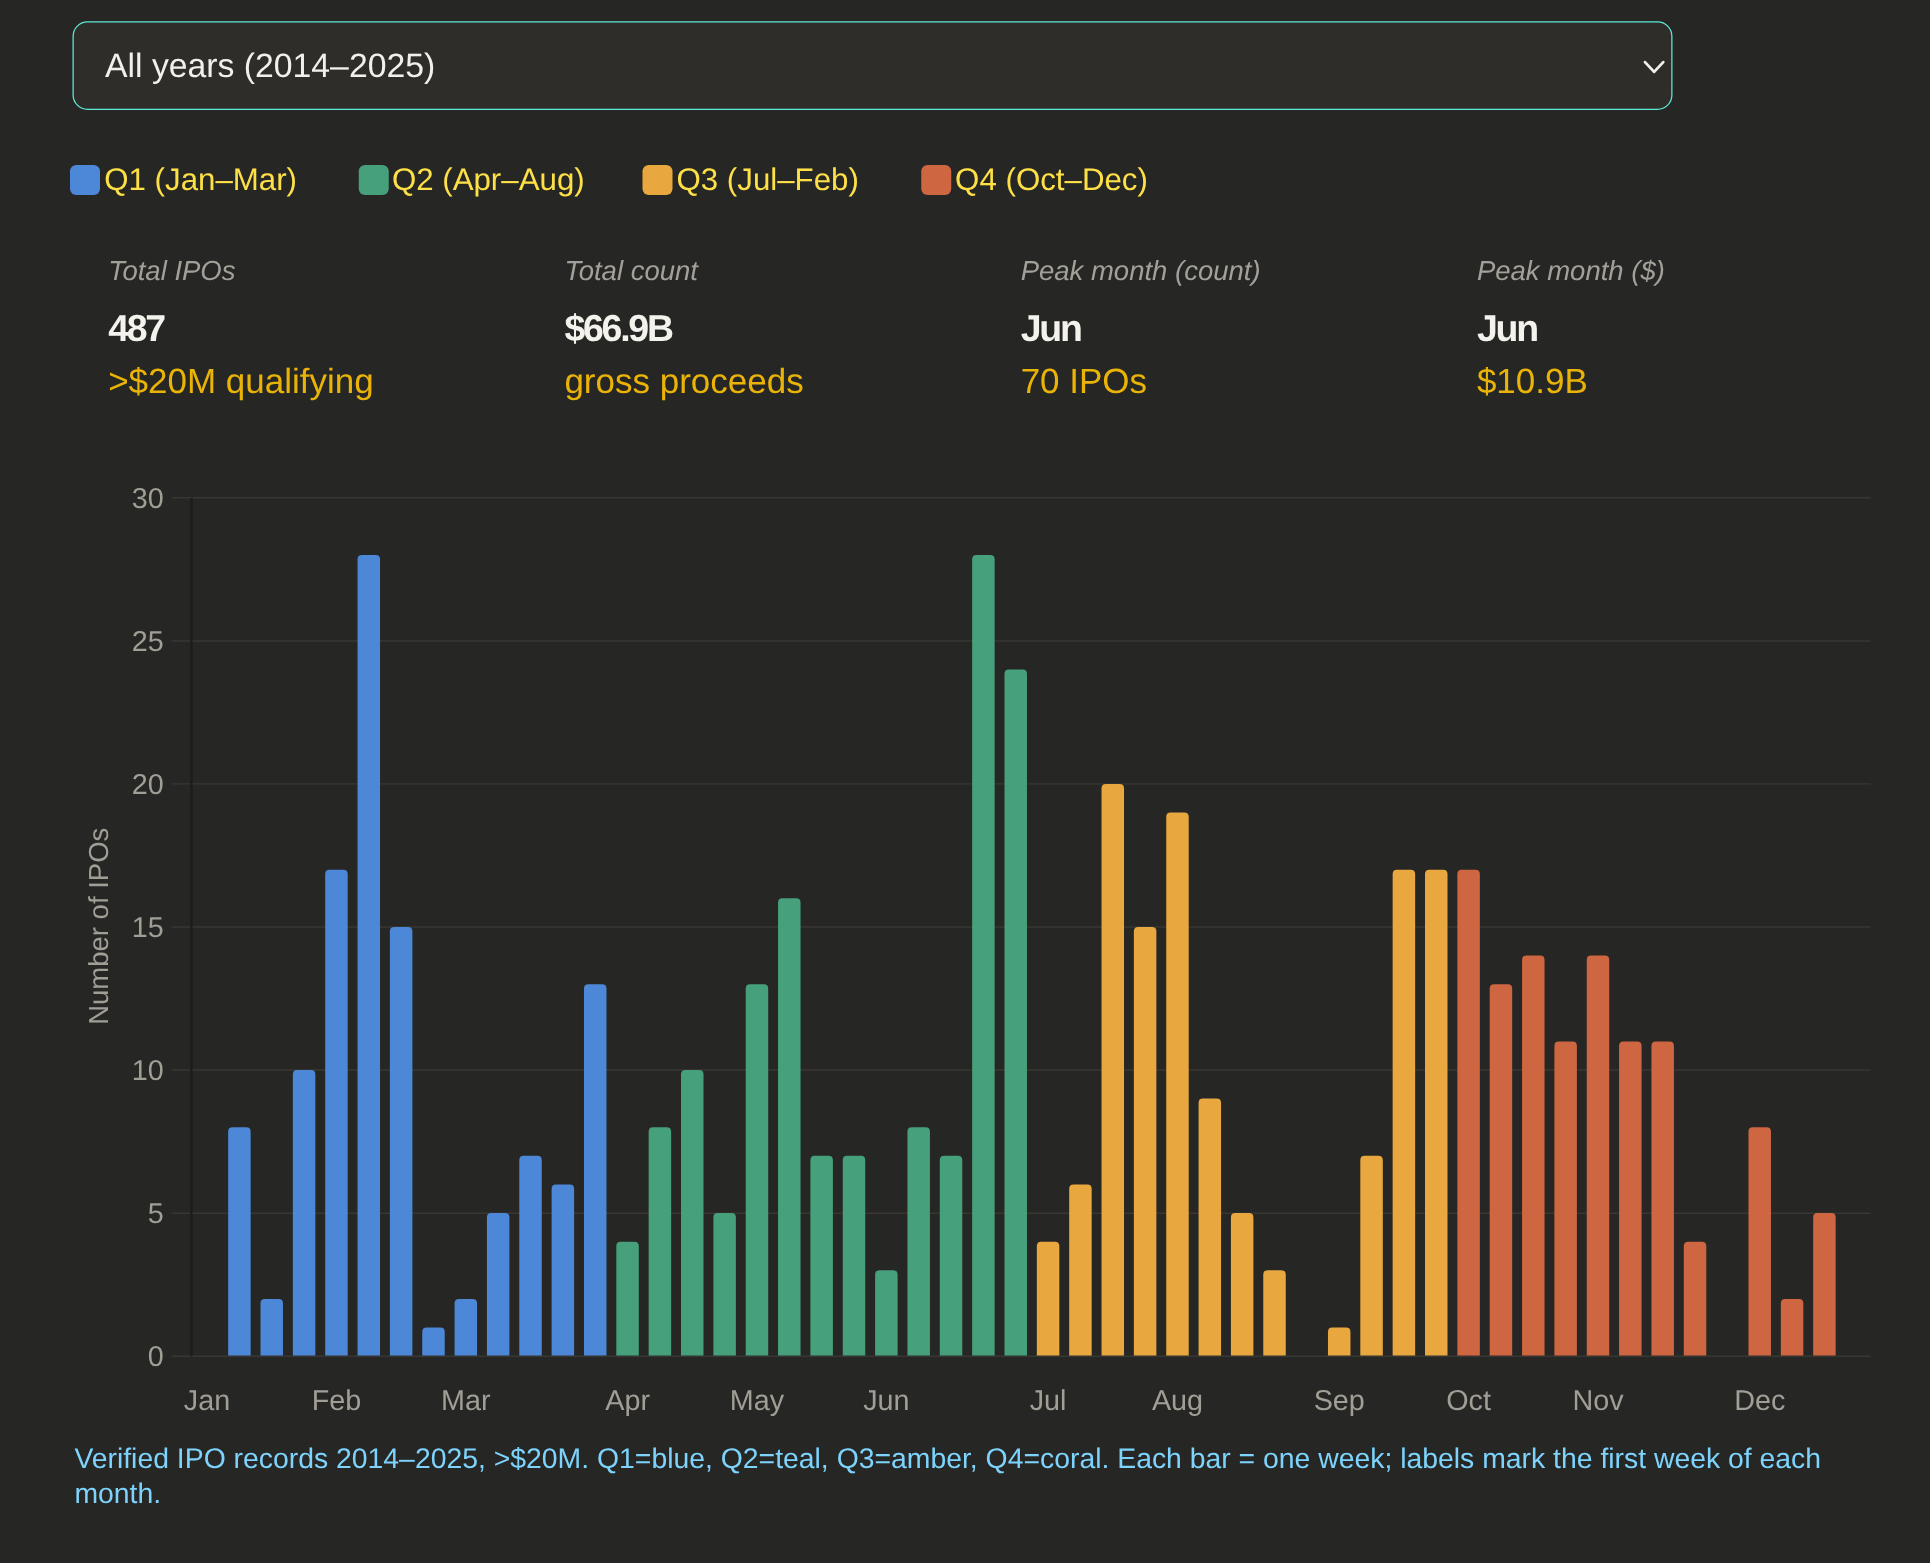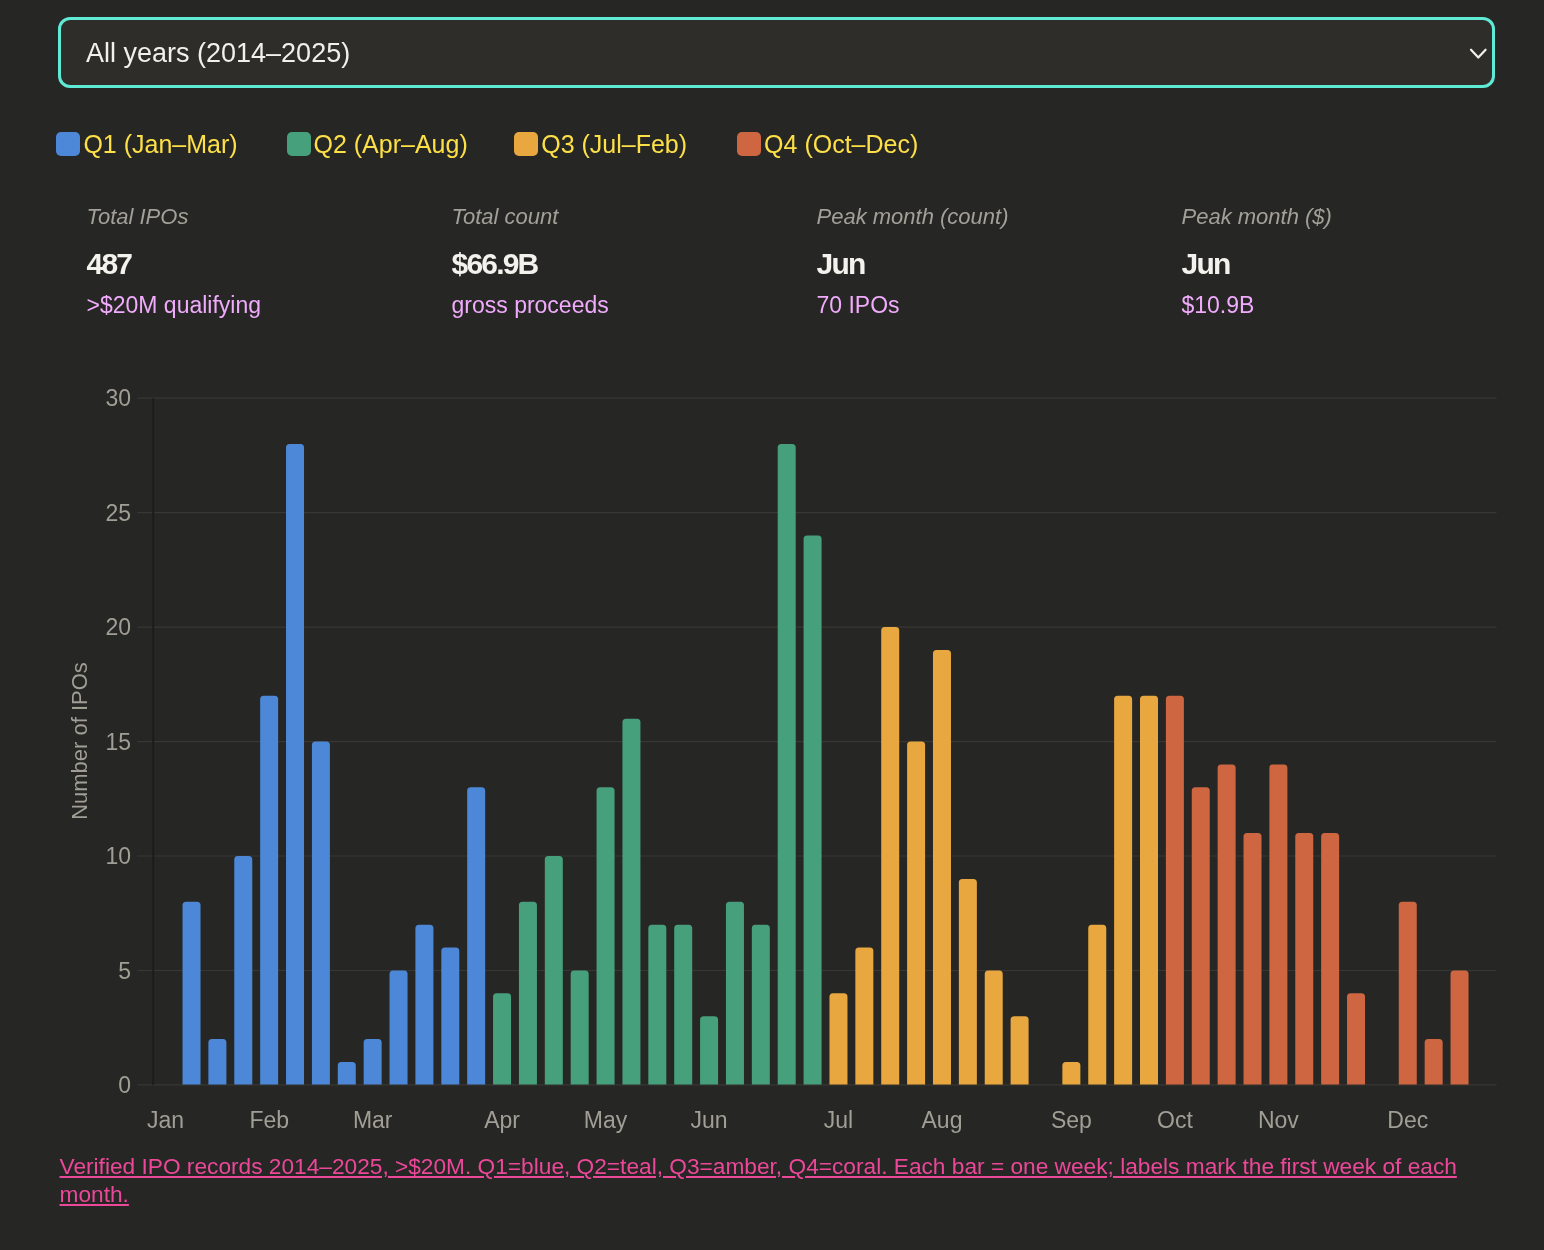--- a/index.html
+++ b/index.html
@@ -1,28 +1,28 @@
 <!DOCTYPE html>
 <html><head><meta charset="utf-8"><title>IPO chart</title><style>
 html,body{margin:0;padding:0;background:#262624;}
 body{width:1544px;height:1250px;position:relative;overflow:hidden;
   font-family:"Liberation Sans",sans-serif;-webkit-font-smoothing:antialiased;}
-.select{position:absolute;left:58px;top:17px;width:1437px;height:71px;
-  background:#2e2d2a;border:3px solid #5eead4;border-radius:12px;box-sizing:border-box;}
+.select{position:absolute;left:58px;top:17px;width:1280px;height:71px;
+  background:#2e2d2a;border:1px solid #5eead4;border-radius:12px;box-sizing:border-box;}
 .seltext{position:absolute;left:25px;top:50%;transform:translateY(-50%);
   font-size:27px;color:#f2f0eb;}
 .chev{position:absolute;right:-7px;top:50%;transform:translateY(-50%);}
 .litem{position:absolute;top:132px;height:24px;}
 .sw{display:inline-block;width:24px;height:24px;border-radius:5px;vertical-align:top;}
 .lt{display:inline-block;margin-left:3px;font-size:25px;line-height:24px;color:#fde047;vertical-align:top;}
 .stat{position:absolute;top:0;width:360px;}
 .slab{position:absolute;top:207px;font-size:22px;line-height:20px;color:#a3a099;white-space:nowrap;font-style:italic;}
 .sval{position:absolute;top:245px;font-size:30px;line-height:37px;font-weight:bold;letter-spacing:-1.8px;color:#f4f2ed;white-space:nowrap;}
-.ssub{position:absolute;top:295px;font-size:23px;line-height:20px;color:#f0abfc;white-space:nowrap;}
-.footer{position:absolute;left:59.5px;top:1152px;font-size:22.7px;line-height:28.2px;color:#ec4899;text-decoration:underline;}
+.ssub{position:absolute;top:295px;font-size:28px;line-height:20px;color:#eab308;white-space:nowrap;}
+.footer{position:absolute;left:59.5px;top:1152px;font-size:22.7px;line-height:28.2px;color:#7dd3fc;}
 svg.chart{position:absolute;left:0;top:0;}
 </style></head>
 <body>
 <div class="select">
     <span class="seltext">All years (2014–2025)</span>
 <svg class="chev" width="40" height="40" viewBox="0 0 40 40" fill="none">
 <path d="M12 16.7 L19.3 24.5 L26.6 16.7" stroke="#f2f0eb" stroke-width="2.2" stroke-linecap="round" stroke-linejoin="round"></path>
     </svg>
 </div>
 <div class="litem" style="left:56.4px">

